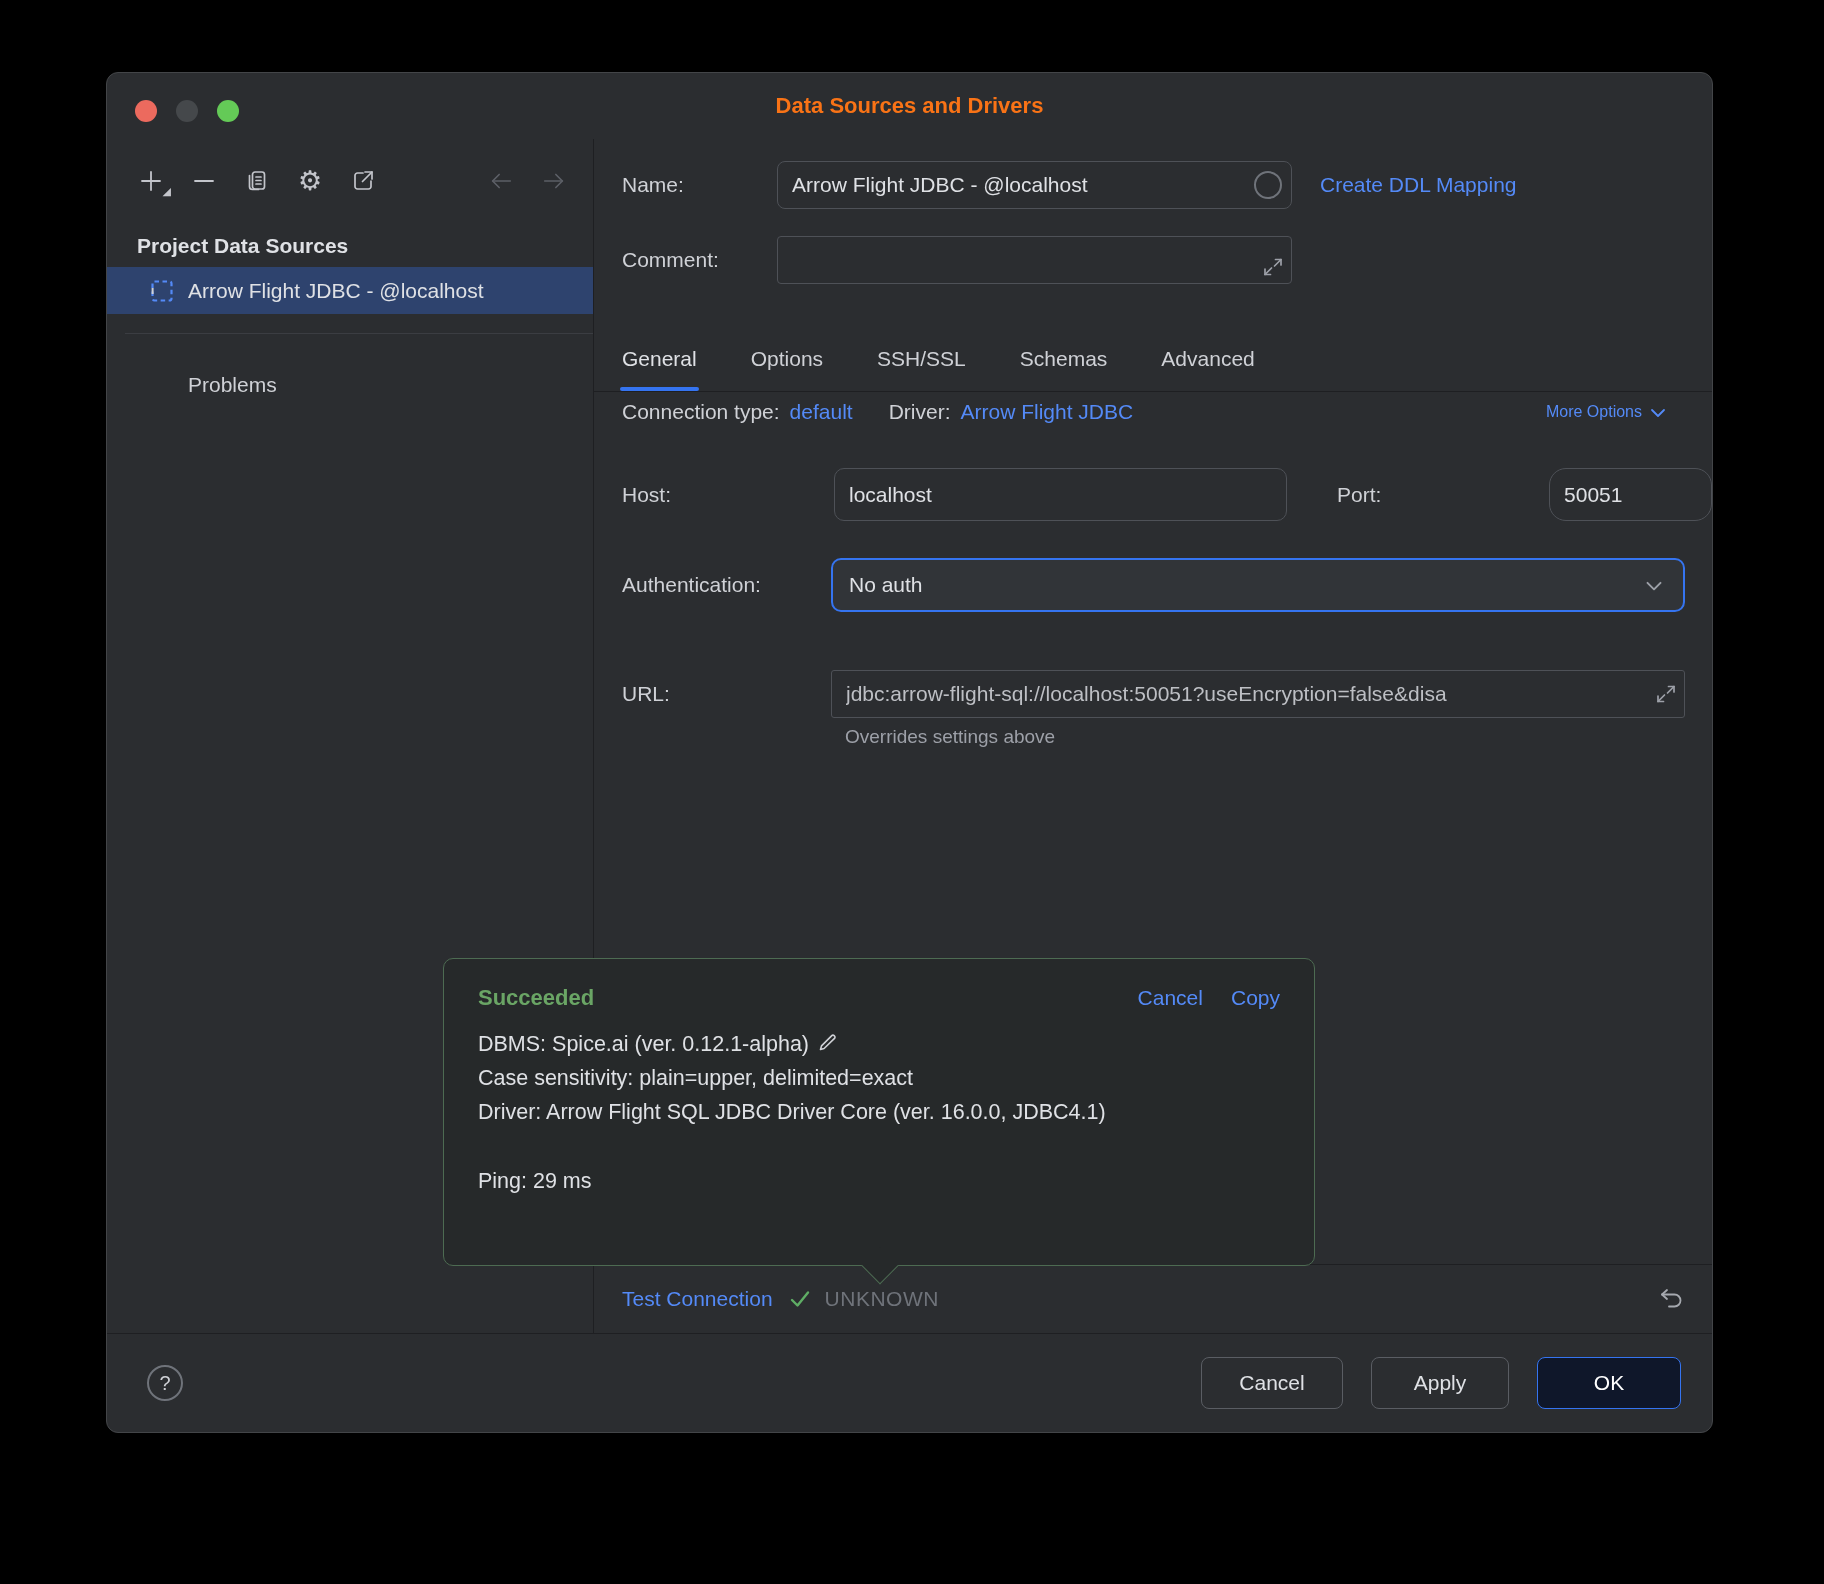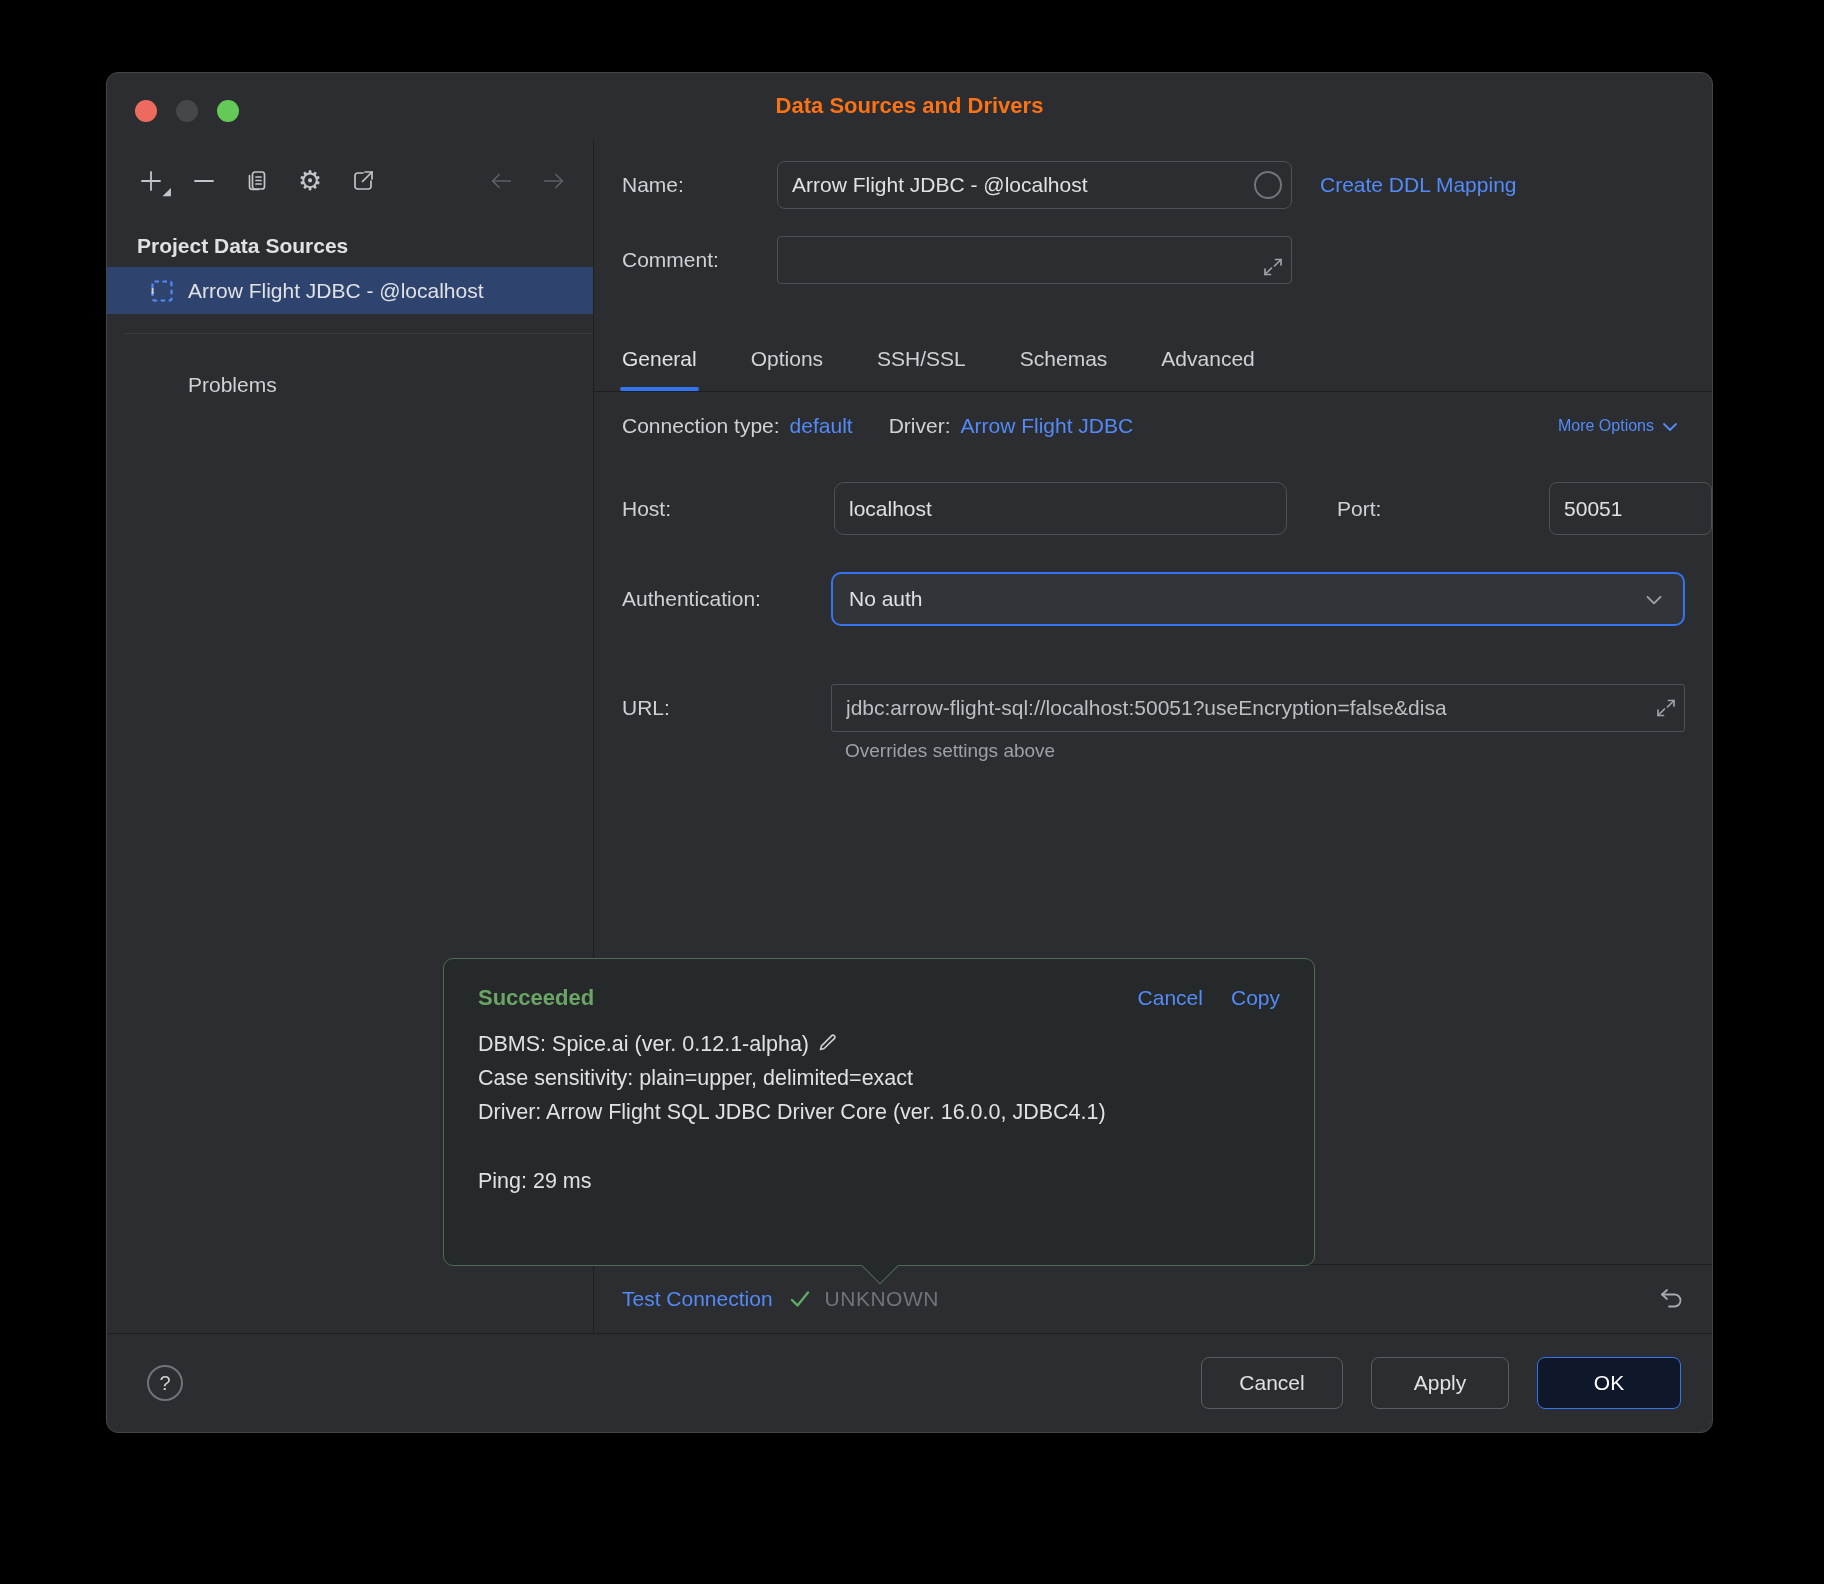--- a/index.html
+++ b/index.html
@@ -49,29 +49,29 @@
   .link { color:#548af7; font-size:21px; cursor:default; white-space:nowrap; }
   .ddl-link { margin-left:28px; }
   .comment-row { margin-top:27px; }
   .comment-field { width:515px; height:48px; border-radius:4px; }
   .expand-icon { position:absolute; right:6px; top:50%; transform:translateY(-50%); width:24px; height:24px; color:#9da0a8; }
   .comment-field .expand-icon { top:auto; bottom:4px; transform:none; }
   .dlg-tabs { margin-top:42px; height:66px; flex:0 0 66px; display:flex; align-items:center; padding-left:28px; gap:54px; border-bottom:1px solid #1e1f22; }
   .dlg-tab { position:relative; height:100%; display:flex; align-items:center; font-size:21px; color:#cfd1d6; }
   .dlg-tab.active { color:#dfe1e5; }
   .dlg-tab.active::after { content:""; position:absolute; left:-2px; right:-2px; bottom:0; height:4px; border-radius:2px; background:#3574f0; }
-  .conn-row { margin-top:22px; display:flex; align-items:flex-start; padding:0 30px 0 28px; }
+  .conn-row { margin-top:8px; display:flex; align-items:flex-start; padding:0 42px 0 28px; }
   .conn-row .gap-sm { margin-left:10px; } .conn-row .gap-lg { margin-left:36px; }
   .more-options { margin-left:auto; display:flex; align-items:center; gap:4px; color:#548af7; }
   .more-options .chev { width:24px; height:24px; color:#548af7; }
   .host-row { margin-top:44px; }
   .host-row .flabel { width:212px; flex:0 0 212px; }
   .host-field { width:529px; height:53px; border-radius:10px; }
   .port-label { margin-left:50px; width:81px; }
-  .port-field { margin-left:0px; width:190px; height:53px; border-radius:8px; }
+  .port-field { margin-left:0px; width:190px; height:53px; border-radius:17px; }
   .auth-row { margin-top:37px; }
   .auth-row .flabel, .url-row .flabel { width:209px; flex:0 0 209px; }
   .auth-field { width:854px; height:54px; border:2px solid #3574f0; border-radius:10px; background:#313438;
                 display:flex; align-items:center; padding:12px 16px; }
   .auth-field .chev { margin-left:auto; color:#9da0a8; }
   .url-row { margin-top:58px; }
   .url-field { width:854px; height:48px; border-radius:3px; color:#bdbfc4; }
   .url-field input { padding-right:34px; white-space:nowrap; overflow:hidden; }
   .url-hint { margin:8px 0 0 251px; font-size:19px; color:#9da0a8; }
   

